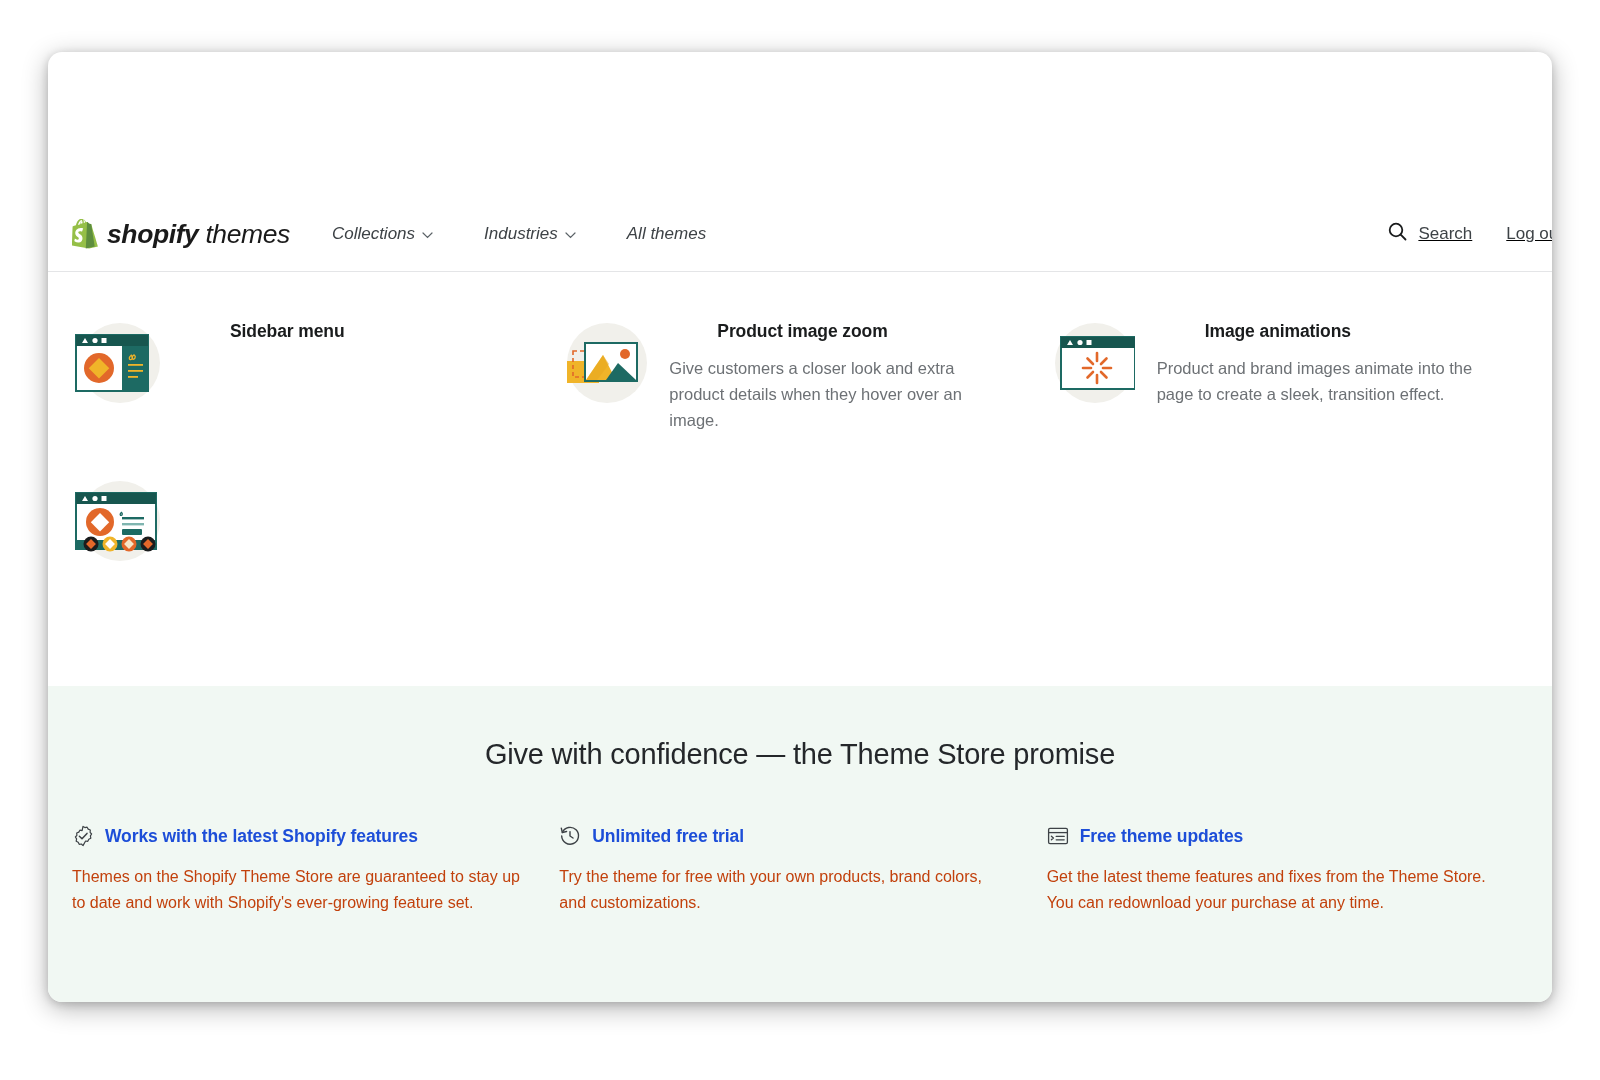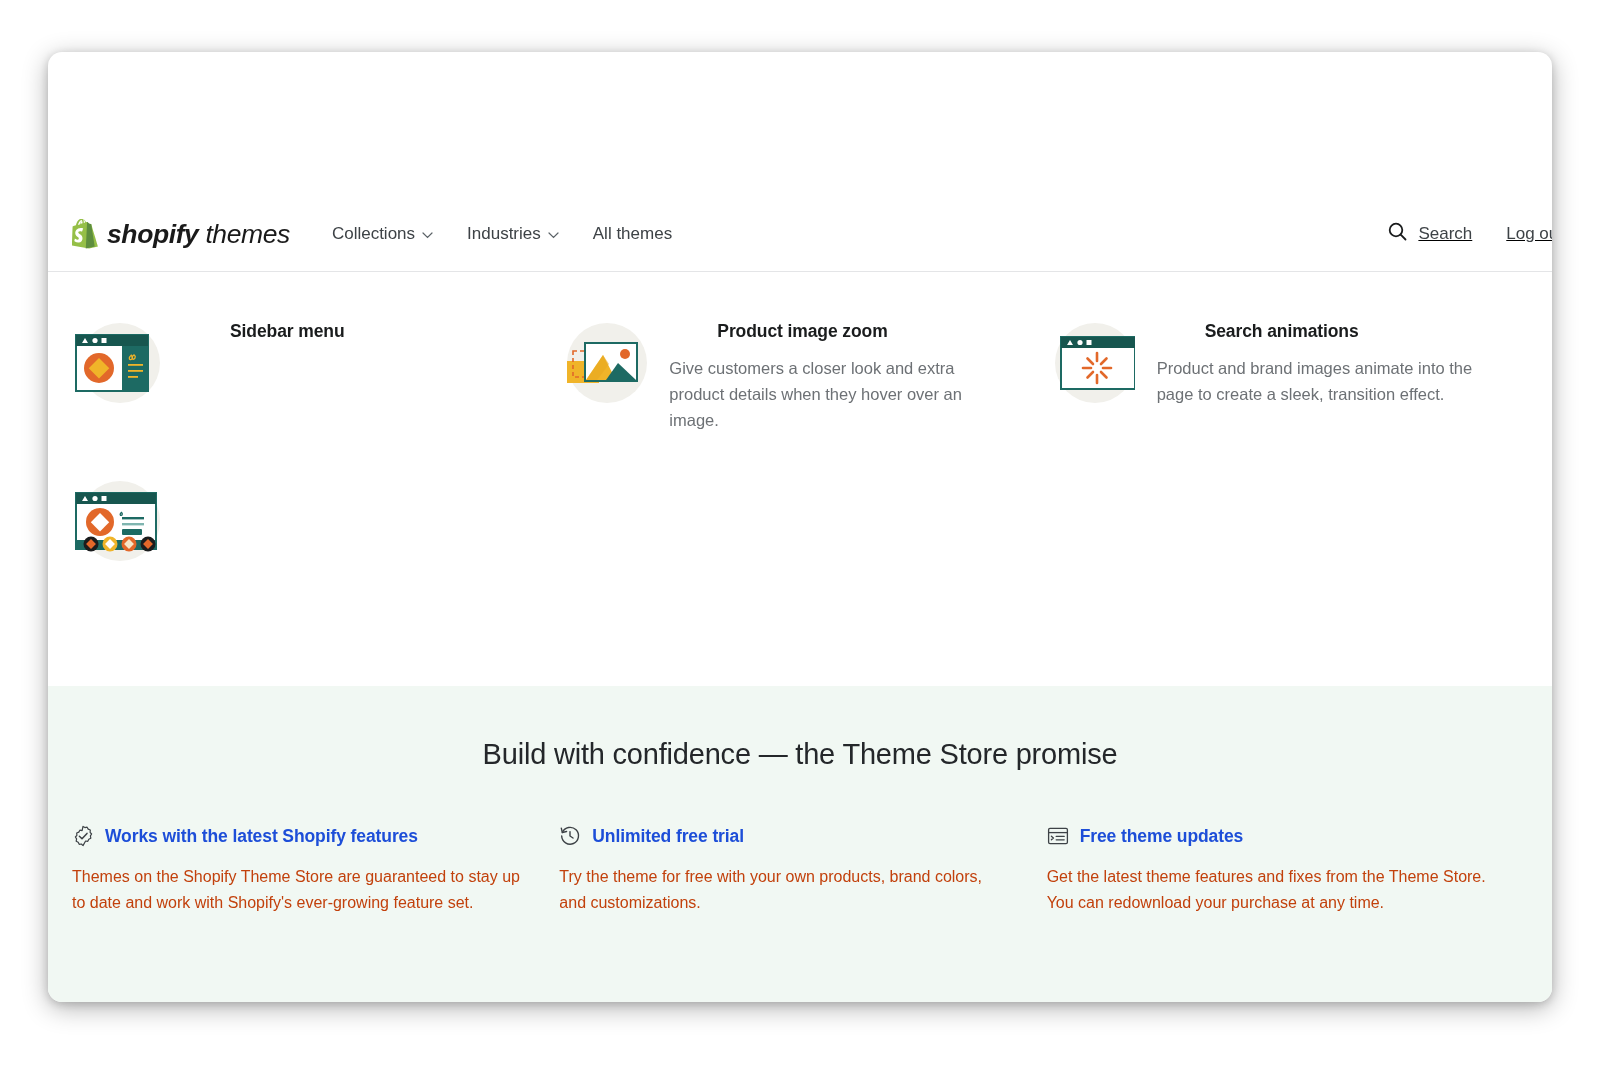--- a/index.html
+++ b/index.html
@@ -46,21 +46,21 @@
   .bag-logo { width: 26px; height: 30px; display: block; }
   .brand-word {
     font-size: 26.5px;
     letter-spacing: -0.4px;
     white-space: nowrap;
     color: #1a1a1a;
   }
   .brand-word .b1 { font-weight: 700; font-style: italic; }
   .brand-word .b2 { font-weight: 400; font-style: italic; }
 
-  .main-nav { display: flex; align-items: center; gap: 34px; }
+  .main-nav { display: flex; align-items: center; gap: 51px; font-style: italic; }
   .nav-item {
     display: flex;
     align-items: center;
     gap: 7px;
     font-size: 17px;
     color: #3d4246;
     cursor: pointer;
     white-space: nowrap;
   }
   .chev {
@@ -295,21 +295,21 @@
               <path d="M36 49h8"></path>
               <path d="M56 49h8"></path>
               <path d="M40.5 39.5l5.5 5.5"></path>
               <path d="M54 53l5.5 5.5"></path>
               <path d="M59.5 39.5L54 45"></path>
               <path d="M46 53l-5.5 5.5"></path>
             </g>
           </svg>
         </div>
         <div class="feat-body">
-          <div class="feat-title">Search animations</div>
+          <div class="feat-title">Image animations</div>
           <div class="feat-desc">Product and brand images animate into the page to create a sleek, transition effect.</div>
         </div>
       </div>
 
       <div class="feature">
         <div class="feat-icon">
           <div class="disc"></div>
           <svg width="88" height="88" viewBox="0 0 88 88">
             <rect x="4" y="16" width="80" height="56" fill="#ffffff" stroke="#1d6a63" stroke-width="2"></rect>
             <rect x="4" y="16" width="80" height="11" fill="#17564f"></rect>
@@ -332,21 +332,21 @@
             <circle cx="76" cy="67" r="7.5" fill="#1a1c1d"></circle>
             <rect x="76" y="62" width="7" height="7" fill="#e2682a" transform="rotate(45 76 62)"></rect>
           </svg>
         </div>
       </div>
 
     </div>
   </section>
 
   <section id="promise">
-    <h2 class="promise-title">Build with confidence — the Theme Store promise</h2>
+    <h2 class="promise-title">Give with confidence — the Theme Store promise</h2>
 
     <div class="promise-grid">
 
       <div class="promise-col">
         <div class="promise-head">
           <span>
             <svg width="22" height="22" viewBox="0 0 22 22">
               <path d="M11 1.4l1.9 1.2 2.2-.4 1.1 1.9 2.1.9-.2 2.3 1.5 1.7-1.2 1.9.4 2.3-2 1-1 2.1-2.2-.3L11 20.6l-1.6-1.6-2.2.3-1-2.1-2-1 .4-2.3L3.4 12l1.5-1.7-.2-2.3 2.1-.9L7.9 5.2l2.2.4z" fill="none" stroke="#3d4246" stroke-width="1.2" stroke-linejoin="round"></path>
               <path d="M7.4 11.2l2.6 2.6 5-5.4" fill="none" stroke="#3d4246" stroke-width="1.5" stroke-linecap="round" stroke-linejoin="round"></path>
             </svg>

